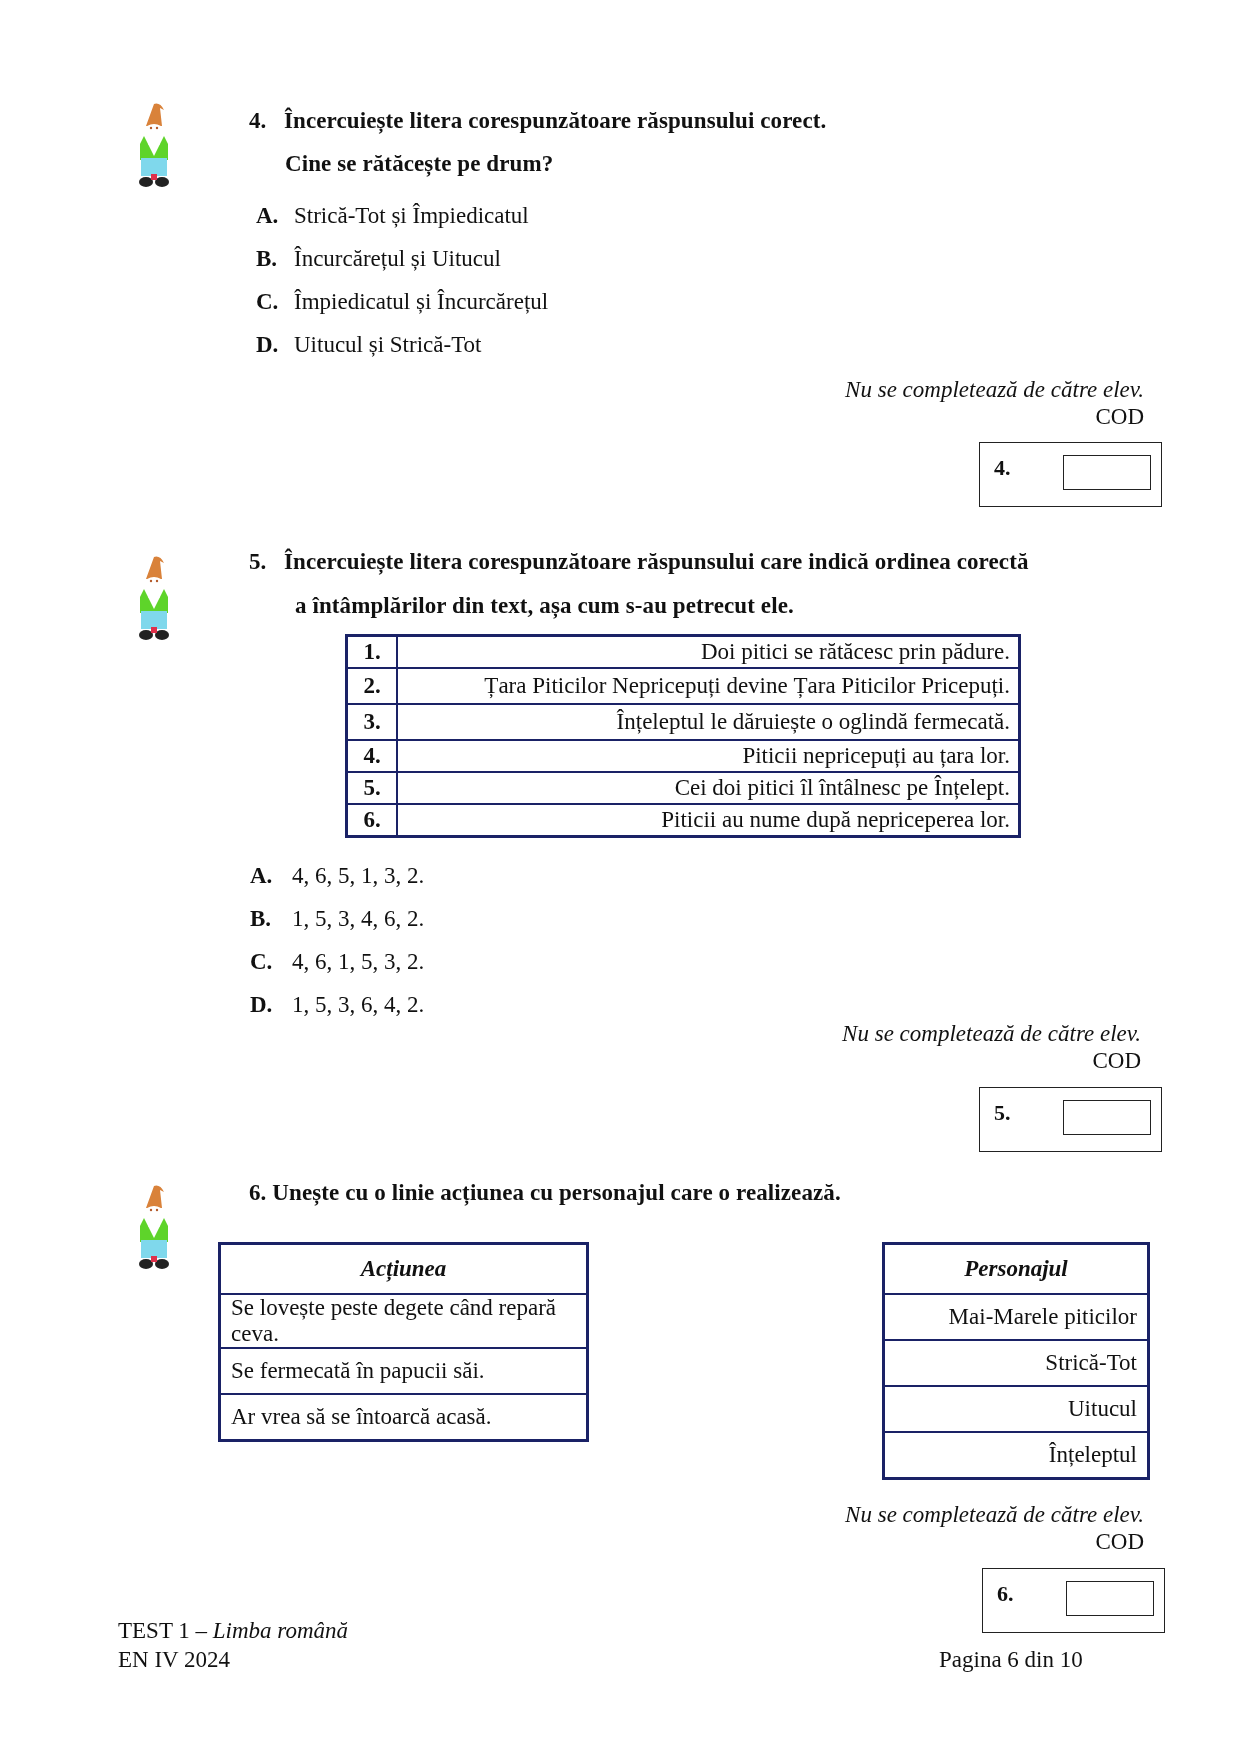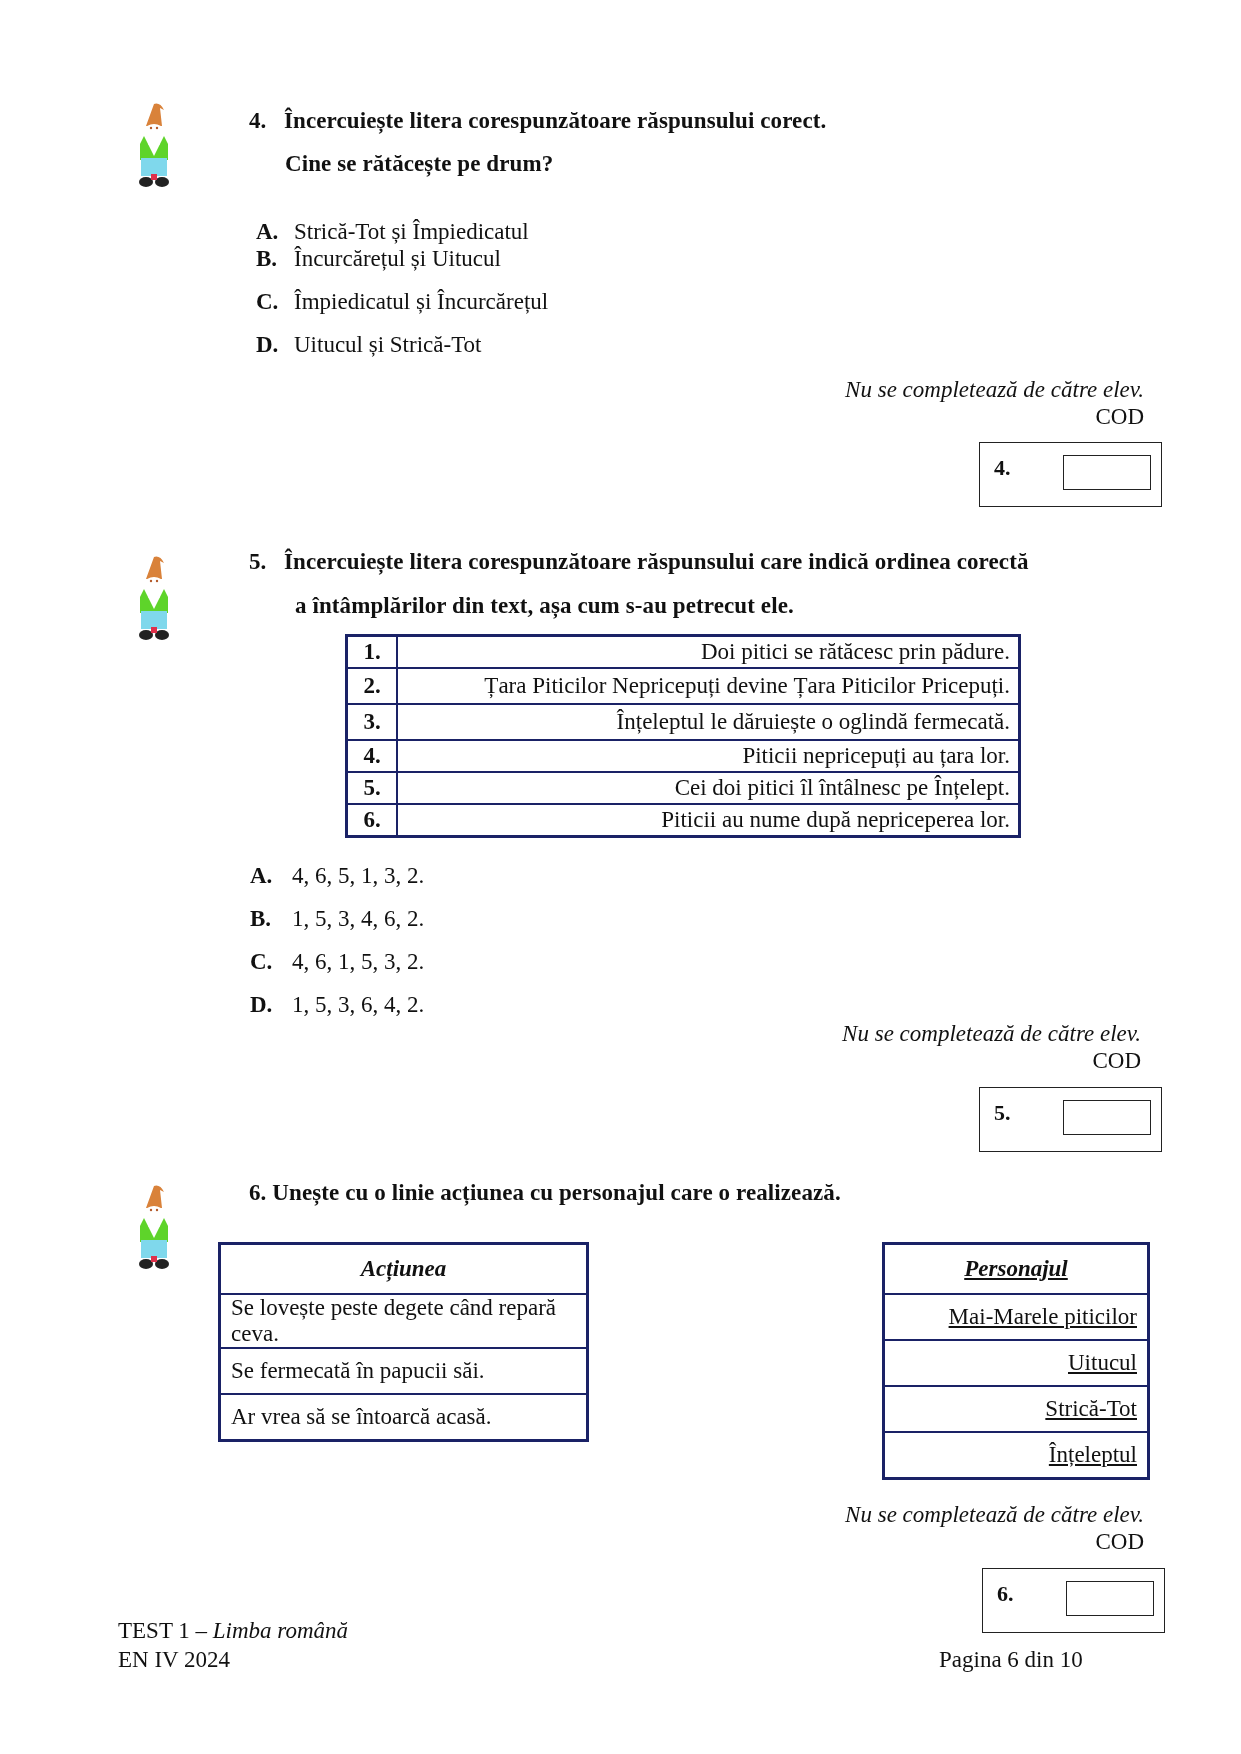--- a/index.html
+++ b/index.html
@@ -60,21 +60,21 @@
       <use href="#gnome-shape"></use>
     </svg>
 </div>
 
 <div class="abs q-title" style="left:249px; top:108px;">
   <span>4.</span>&nbsp;&nbsp;
   <span>Încercuiește litera corespunzătoare răspunsului corect.</span>
 </div>
 <div class="abs q-title" style="left:285px; top:151px;">Cine se rătăcește pe drum?</div>
 
-<div class="abs opt" style="left:256px; top:219px;"><b>A.</b><span>Strică-Tot și Împiedicatul</span></div>
+<div class="abs opt" style="left:256px; top:203px;"><b>A.</b><span>Strică-Tot și Împiedicatul</span></div>
 <div class="abs opt" style="left:256px; top:246px;"><b>B.</b><span>Încurcărețul și Uitucul</span></div>
 <div class="abs opt" style="left:256px; top:289px;"><b>C.</b><span>Împiedicatul și Încurcărețul</span></div>
 <div class="abs opt" style="left:256px; top:332px;"><b>D.</b><span>Uitucul și Strică-Tot</span></div>
 
 <div class="abs note" style="right:97px; top:377px;">Nu se completează de către elev.</div>
 <div class="abs cod" style="right:97px; top:404px;">COD</div>
 <div class="cod-box" style="left:979px; top:442px; width:183px; height:65px;">
   <span class="lbl">4.</span>
   <span class="inp"></span>
 </div>
@@ -153,33 +153,33 @@
       </tr>
   <tr>
         <td>Se fermecată în papucii săi.</td>
       </tr>
   <tr>
         <td>Ar vrea să se întoarcă acasă.</td>
       </tr>
 </tbody>
   </table>
 
-<table class="match right" style="left:882px; top:1242px; width:268px;text-decoration:underline;">
+<table class="match right" style="left:882px; top:1242px; width:268px;">
   <tbody>
       <tr>
         <th>Personajul</th>
       </tr>
   <tr>
         <td>Mai-Marele piticilor</td>
       </tr>
   <tr>
-        <td>Uitucul</td>
+        <td>Strică-Tot</td>
       </tr>
   <tr>
-        <td>Strică-Tot</td>
+        <td>Uitucul</td>
       </tr>
   <tr>
         <td>Înțeleptul</td>
       </tr>
 </tbody>
   </table>
 
 <div class="abs note" style="right:97px; top:1502px;">Nu se completează de către elev.</div>
 <div class="abs cod" style="right:97px; top:1529px;">COD</div>
 <div class="cod-box" style="left:982px; top:1568px; width:183px; height:65px;">

